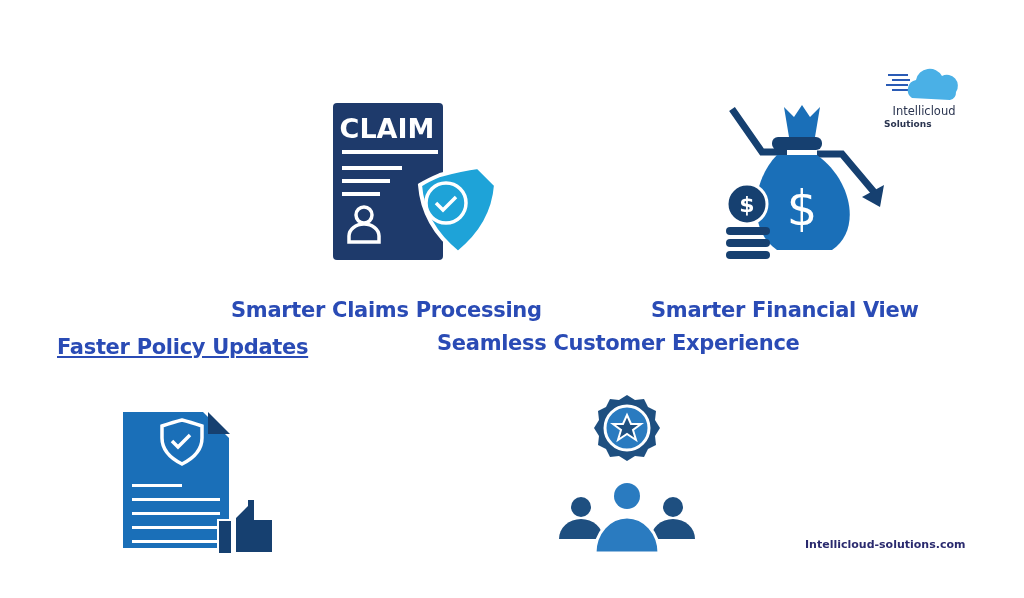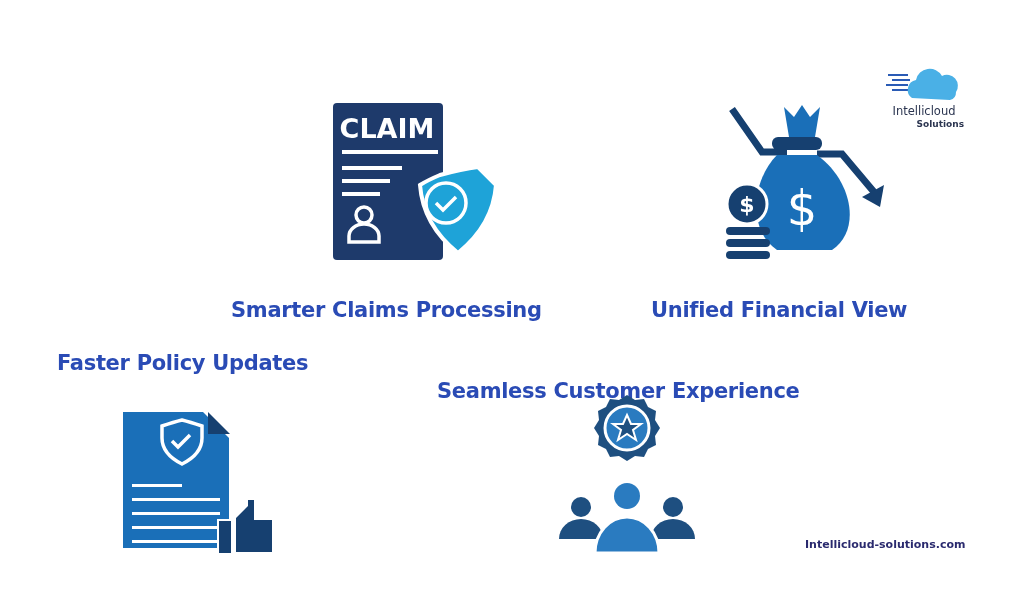--- a/index.html
+++ b/index.html
@@ -2,21 +2,21 @@
 <html><head>
 <meta charset="utf-8">
 <style>
   html,body{margin:0;padding:0;background:#ffffff;}
   body{width:1024px;height:598px;position:relative;overflow:hidden;font-family:"Liberation Sans",sans-serif;}
   .label{position:absolute;color:#2a4bb5;font-weight:bold;font-size:21px;white-space:nowrap;font-family:"DejaVu Sans",sans-serif;letter-spacing:-0.3px;text-align:right;}
   .icon{position:absolute;}
   .footer-url{position:absolute;left:805px;top:538px;font-size:11px;font-weight:bold;color:#2a2a6e;font-family:"DejaVu Sans",sans-serif;}
   .logo{position:absolute;left:884px;top:64px;width:86px;height:70px;}
   .logo-name{position:absolute;left:0;top:40px;width:80px;text-align:center;font-size:11.5px;color:#2b3550;font-family:"DejaVu Sans",sans-serif;}
-  .logo-sub{position:absolute;left:0;top:55px;width:80px;text-align:right;font-size:9px;font-weight:bold;color:#2b3550;font-family:"DejaVu Sans",sans-serif;}
+  .logo-sub{position:absolute;left:0;top:55px;width:80px;text-align:left;font-size:9px;font-weight:bold;color:#2b3550;font-family:"DejaVu Sans",sans-serif;}
 </style>
 </head>
 <body>
 
 <svg class="icon" style="left:330px;top:100px;" width="170" height="165" viewBox="0 0 170 165">
   <rect x="3" y="3" width="110" height="157" rx="4" fill="#1e3a6b"></rect>
   <text x="57" y="38" text-anchor="middle" font-family="DejaVu Sans, sans-serif" font-weight="bold" font-size="27" fill="#ffffff">CLAIM</text>
   <rect x="12" y="50" width="96" height="4" fill="#fff"></rect>
   <rect x="12" y="66" width="60" height="4" fill="#fff"></rect>
   <rect x="12" y="79" width="48" height="4" fill="#fff"></rect>
@@ -36,36 +36,36 @@
   <path d="M62 10 l10 10 l8 -12 l8 12 l10 -10 l-5 30 h-26 z" fill="#1a6fb8"></path>
   <rect x="50" y="40" width="50" height="13" rx="6" fill="#164070"></rect>
   <path d="M55 58 h40 c35 25 45 75 15 95 h-55 c-30 -20 -25 -70 0 -95z" fill="#1a6fb8"></path>
   <text x="80" y="128" text-anchor="middle" font-family="DejaVu Sans, sans-serif" font-size="48" fill="#fff">$</text>
   <circle cx="25" cy="107" r="20" fill="#164070" stroke="#fff" stroke-width="3"></circle>
   <text x="25" y="115" text-anchor="middle" font-family="DejaVu Sans, sans-serif" font-weight="bold" font-size="22" fill="#fff">$</text>
   <rect x="4" y="130" width="44" height="8" rx="4" fill="#164070"></rect>
   <rect x="4" y="142" width="44" height="8" rx="4" fill="#164070"></rect>
   <rect x="4" y="154" width="44" height="8" rx="4" fill="#164070"></rect>
 </svg>
-<div class="label" style="left:651px;top:298px;">Unified Financial View</div>
+<div class="label" style="left:651px;top:298px;">Smarter Financial View</div>
 
 <div class="logo">
   <svg width="80" height="40" viewBox="0 0 80 40" style="position:absolute;left:0;top:0;">
     <rect x="4" y="10" width="20" height="2" fill="#2a5bb5"></rect>
     <rect x="8" y="15" width="18" height="2" fill="#2a5bb5"></rect>
     <rect x="2" y="20" width="22" height="2" fill="#2a5bb5"></rect>
     <rect x="8" y="25" width="16" height="2" fill="#2a5bb5"></rect>
     <path d="M28 34 a10 10 0 0 1 4 -18 a14 14 0 0 1 26 -4 a11 11 0 0 1 14 16 a8 8 0 0 1 -6 8z" fill="#4ab0e6"></path>
   </svg>
   <div class="logo-name">Intellicloud</div>
   <div class="logo-sub">Solutions</div>
 </div>
 
-<div class="label" style="left:57px;top:351px;">Faster Policy Updates</div>
-<div class="label" style="left:437px;top:331px;margin-top:48px;">Seamless Customer Experience</div>
+<div class="label" style="left:57px;top:335px;text-decoration:underline;">Faster Policy Updates</div>
+<div class="label" style="left:437px;top:331px;">Seamless Customer Experience</div>
 
 <svg class="icon" style="left:120px;top:408px;" width="160" height="148" viewBox="0 0 160 148">
   <path d="M3 4 h80 l26 26 v110 h-106 z" fill="#1a6fb8"></path>
   <path d="M88 4 l22 22 h-22z" fill="#164070"></path>
   <path d="M42 18 q12 -4 20 -6 q8 2 20 6 v12 q0 16 -20 26 q-20 -10 -20 -26z" fill="none" stroke="#fff" stroke-width="3.5"></path>
   <path d="M52 33 l6 6 l12 -12" fill="none" stroke="#fff" stroke-width="3.5"></path>
   <rect x="12" y="76" width="50" height="3" fill="#fff"></rect>
   <rect x="12" y="90" width="88" height="3" fill="#fff"></rect>
   <rect x="12" y="104" width="88" height="3" fill="#fff"></rect>
   <rect x="12" y="118" width="88" height="3" fill="#fff"></rect>

